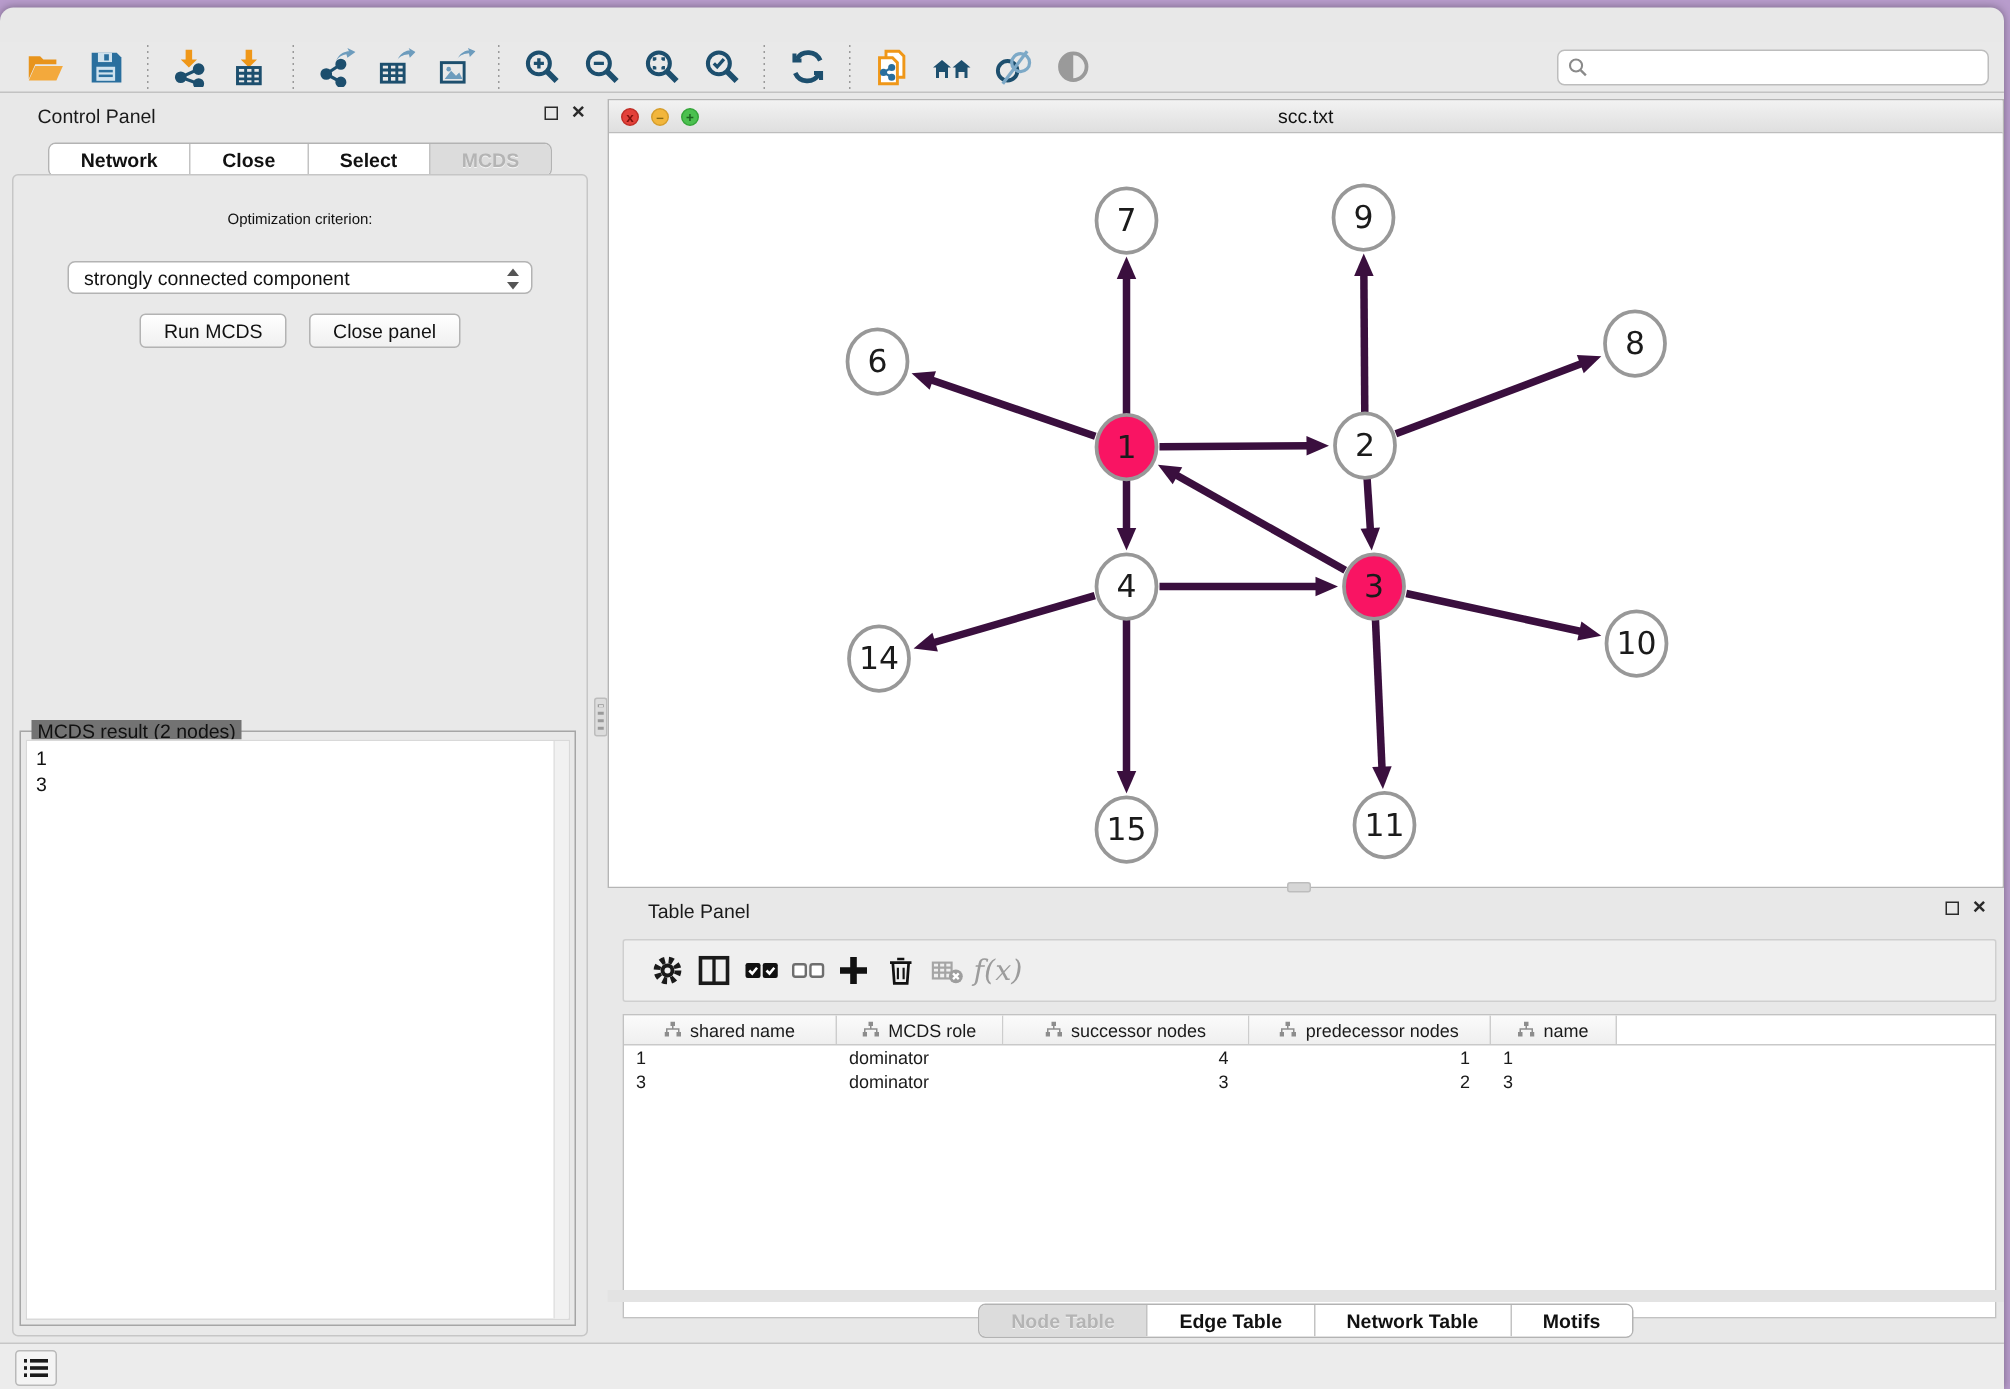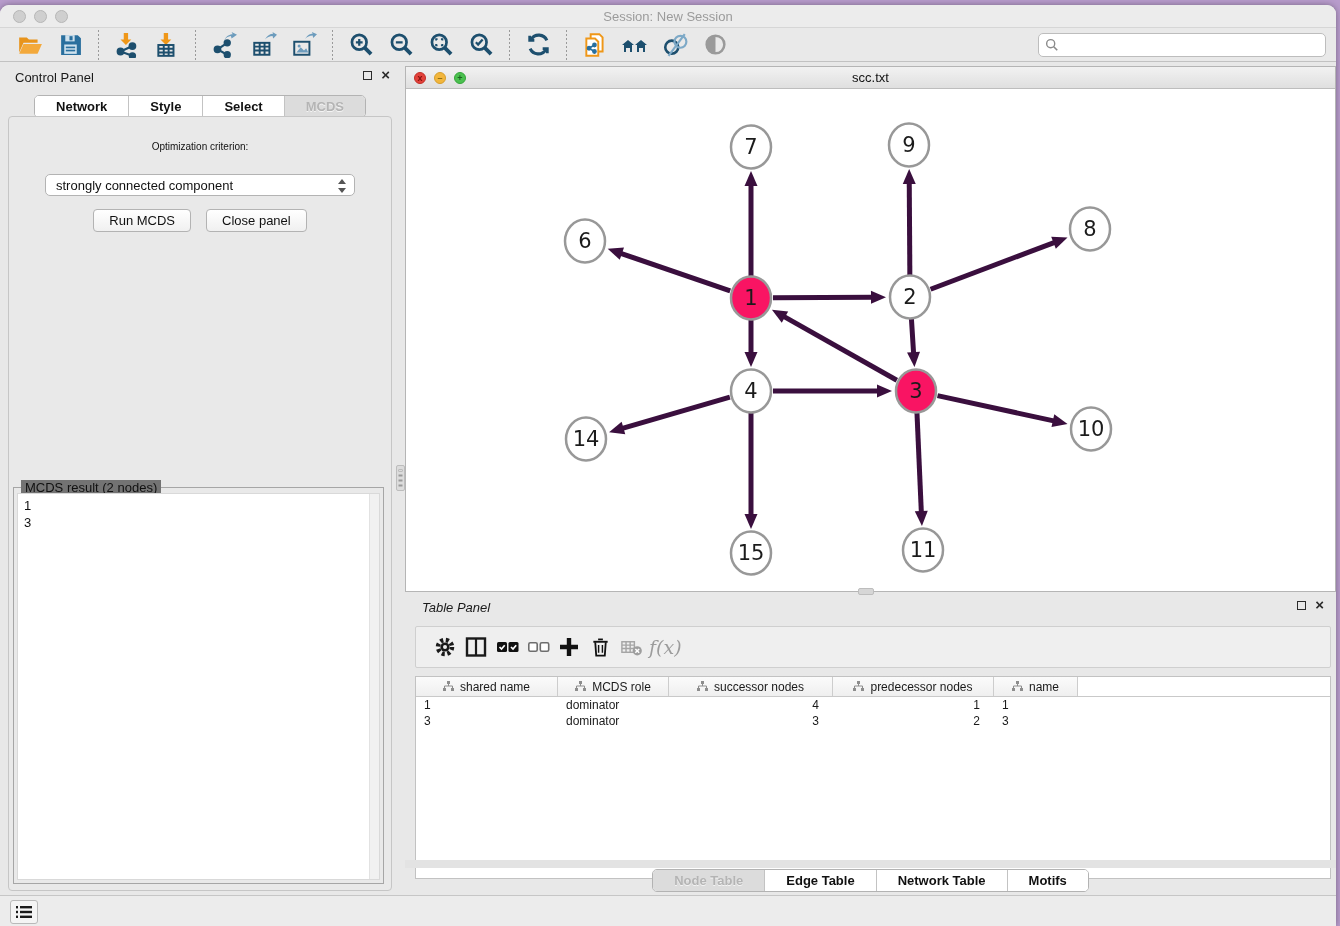--- a/index.html
+++ b/index.html
@@ -27,21 +27,21 @@
   .searchbox { margin-left:auto; position:relative; width:288px; height:24px; }
   .searchbox input { width:100%; height:100%; border:1px solid #bdbdbd; border-radius:5px;
                      background:#fff; padding-left:26px; font-size:13px; outline:none; }
   .searchbox svg { position:absolute; left:7px; top:5px; }
 
   
   .main { position:absolute; left:0; top:57px; right:0; bottom:31px; background:#e8e8e8; }
 
   
   .cp { position:absolute; left:0; top:0; width:400px; bottom:0; }
-  .panel-head { position:absolute; left:3px; top:6px; right:0; height:22px; }
+  .panel-head { position:absolute; left:13px; top:6px; right:0; height:22px; }
   .panel-title { position:absolute; left:12px; top:2px; font-size:13px; color:#1a1a1a; }
   .panel-ctls { position:absolute; right:10px; top:2px; display:flex; gap:9px; align-items:center; }
   .ctl-float { width:9px; height:9px; border:1.6px solid #2b2b2b; display:inline-block; }
   .ctl-close { font-size:15px; font-weight:700; color:#2b2b2b; line-height:10px; }
 
   .cp-tabs { position:absolute; left:0; top:33px; width:100%; display:flex; justify-content:center; }
   .seg { display:inline-flex; border:1px solid #b3b3b3; border-radius:5px; overflow:hidden; background:#fff; }
   .seg > div { padding:3px 21px; font-size:13px; font-weight:600; color:#111; background:#fff;
                border-left:1px solid #c3c3c3; cursor:default; }
   .seg > div:first-child { border-left:none; }
@@ -126,28 +126,20 @@
             border:1px solid #b9b9b9; border-radius:3px; display:flex; align-items:center;
             gap:6px; padding:0 9px; font-size:12px; color:#111; cursor:default;margin-top:44px; }
   .mem-dot { width:11px; height:11px; border-radius:50%; background:#27a02c; }
 </style>
 </head>
 <body>
 
 <div class="desktop">
   <div class="window">
 
-    <div class="titlebar">
-      <div class="traffic">
-        <span class="tl"></span>
-        <span class="tl"></span>
-        <span class="tl"></span>
-      </div>
-      <div class="win-title">Session: New Session</div>
-    </div>
 
     <div class="toolbar">
       <button class="tbi">
         <svg width="26" height="26" viewBox="0 0 24 24">
             <path fill="#e8941c" d="M2 5h7l2 2h8v3H6l-4 9z"></path>
             <path fill="#f3a93c" d="M6 11h17l-4 9H2z"></path>
           </svg>
       </button>
       <button class="tbi">
         <svg width="25" height="25" viewBox="0 0 24 24">
@@ -297,21 +289,21 @@
         <div class="panel-head">
           <span class="panel-title">Control Panel</span>
           <span class="panel-ctls">
             <span class="ctl-float"></span>
             <span class="ctl-close">×</span>
           </span>
         </div>
         <div class="cp-tabs">
           <div class="seg">
             <div>Network</div>
-            <div>Style</div>
+            <div>Close</div>
             <div>Select</div>
             <div class="seg-active">MCDS</div>
           </div>
         </div>
         <div class="cp-body">
           <div class="opt-label">Optimization criterion:</div>
           <div class="dropdown">
             <span>strongly connected component</span>
             <svg class="stepper" width="12" height="16" viewBox="0 0 12 16">
                 <path d="M6 1l4 5H2z" fill="#555"></path>
@@ -396,21 +388,21 @@
               <text x="345" y="471" text-anchor="middle" class="node-label">15</text>
               <ellipse cx="517" cy="461" rx="20" ry="21.5" fill="#ffffff" stroke="#989898" stroke-width="2.5"></ellipse>
               <text x="517" y="468" text-anchor="middle" class="node-label">11</text>
             </svg>
         </div>
         <div class="net-grip"></div>
       </div>
 
       <div class="tablepanel">
         <div class="panel-head" style="top:2px;">
-          <span class="panel-title" style="left:14px;font-style:italic;">Table Panel</span>
+          <span class="panel-title" style="left:14px;">Table Panel</span>
           <span class="panel-ctls" style="right:12px;">
             <span class="ctl-float"></span>
             <span class="ctl-close">×</span>
           </span>
         </div>
         <div class="tp-toolbar">
           <button class="tpi">
             <svg width="22" height="22" viewBox="0 0 22 22">
                 <circle cx="11" cy="11" r="7" fill="none" stroke="#1a1a1a" stroke-width="4.5" stroke-dasharray="3 2.6"></circle>
                 <circle cx="11" cy="11" r="4.6" fill="#1a1a1a"></circle>

